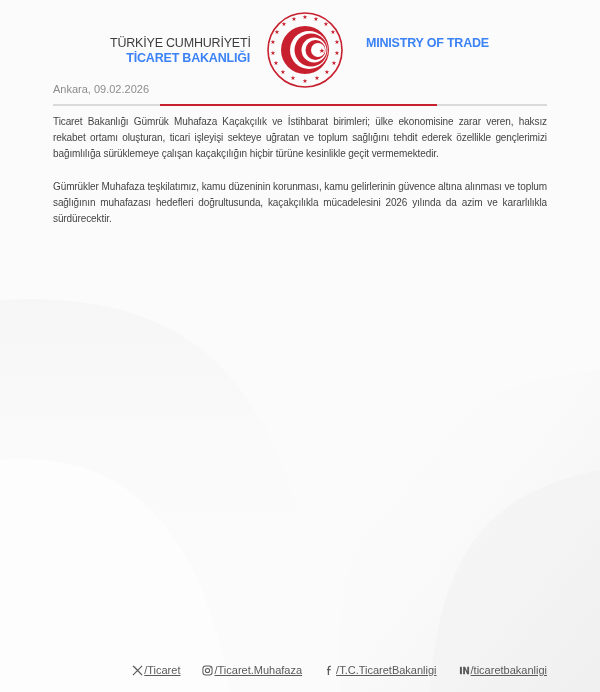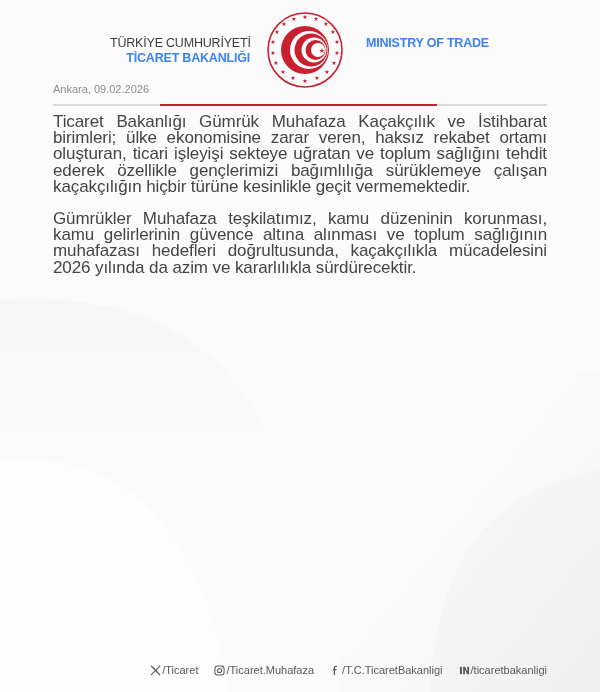--- a/index.html
+++ b/index.html
@@ -41,33 +41,33 @@
     }
     .divider {
       position: absolute; left: 53px; top: 104px; width: 494px; height: 2px; background: #dadada;
     }
     .divider-accent {
       position: absolute; left: 107px; top: 0; width: 277px; height: 2px; background: #c8202f;
     }
 
     .body-text {
       position: absolute; left: 53px; top: 114px; width: 494px;
-      font-size: 17px; line-height: 16.2px; color: #454545;
+      font-size: 10px; line-height: 16.2px; color: #454545;
       text-align: justify; letter-spacing: -0.1px;
     }
     .body-text p { margin-bottom: 16px; }
     .body-text p.closing { margin-left: 3px; text-align: left; }
 
     .footer {
       position: absolute; left: 53px; top: 664px; width: 494px; height: 18px;
       font-size: 11px; color: #5a5a5a;
     }
     .footer-site { position: absolute; left: 0; top: 0; margin-top: 28px; }
     .footer-socials {
-      position: absolute; right: 0; top: 0; display: flex; gap: 16px; align-items: center;
+      position: absolute; right: 0; top: 0; display: flex; gap: 22px; align-items: center; text-decoration: underline;
     }
     .social { display: flex; align-items: center; gap: 1px; white-space: nowrap; }
     .social .ico {
       display: inline-flex; width: 11px; height: 11px; align-items: center; justify-content: center;
     }
     .social .ico svg { width: 11px; height: 11px; }
   </style>
 </head>
 <body>
 

